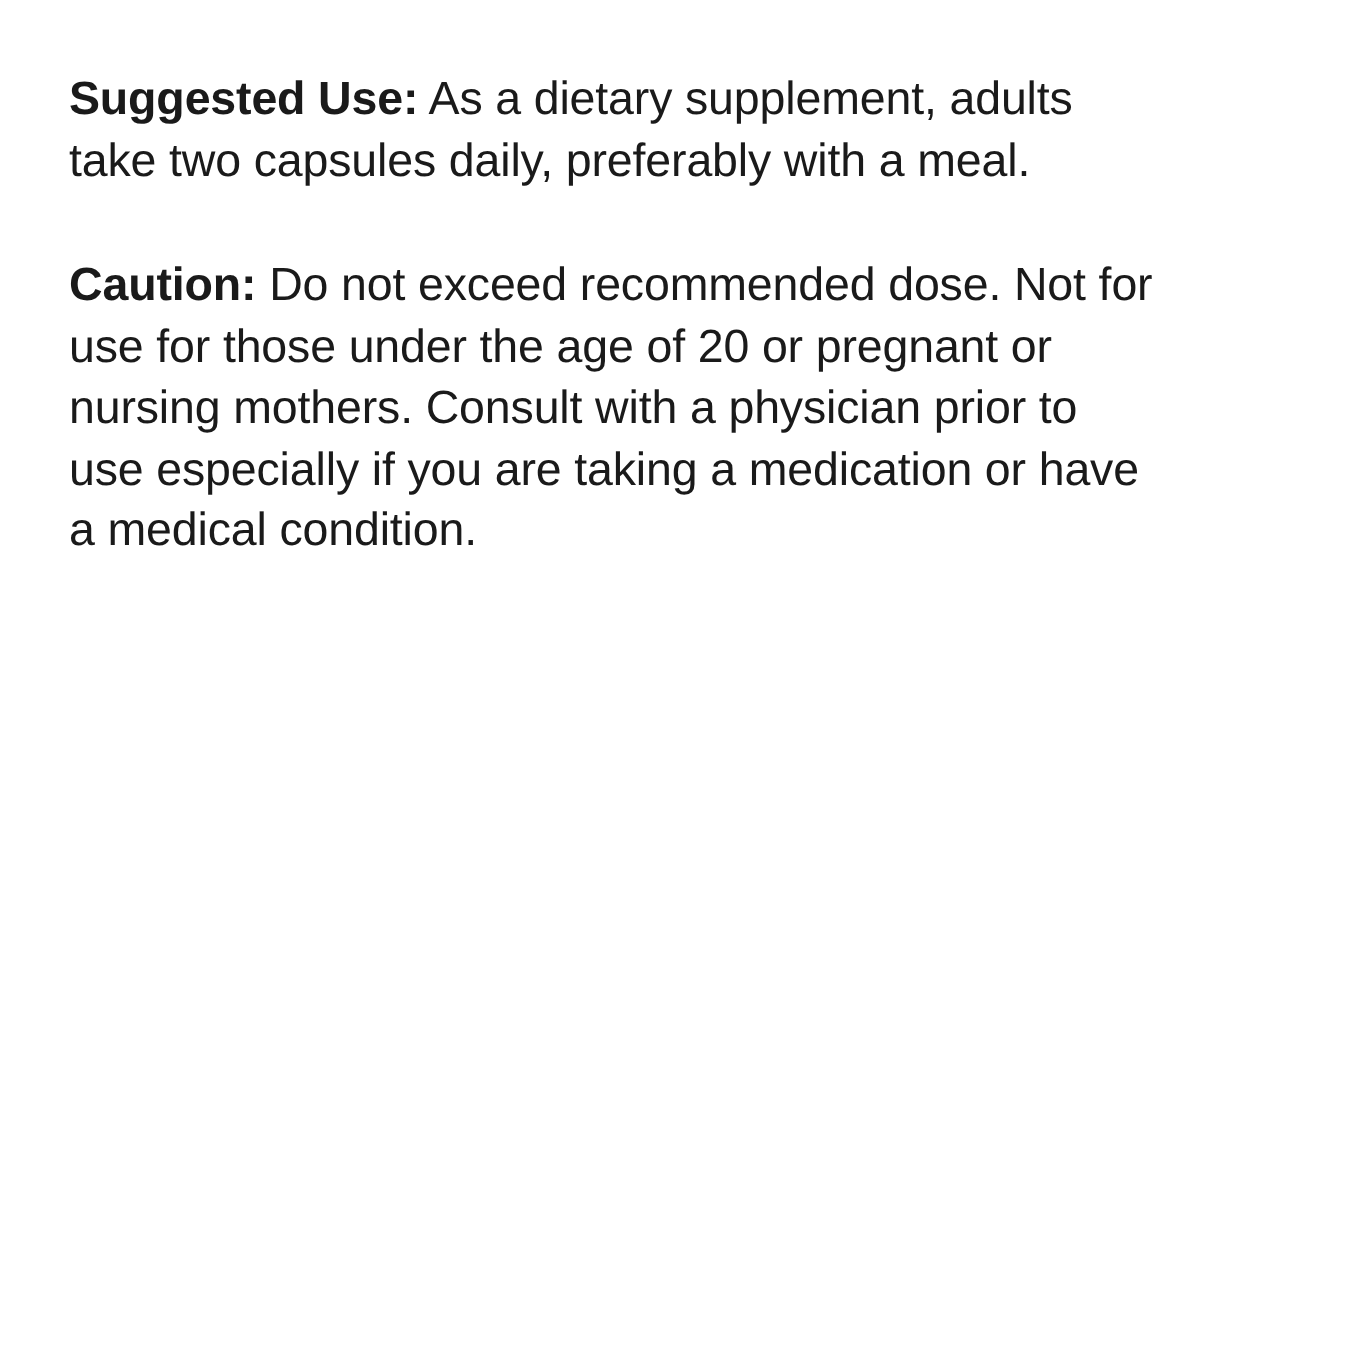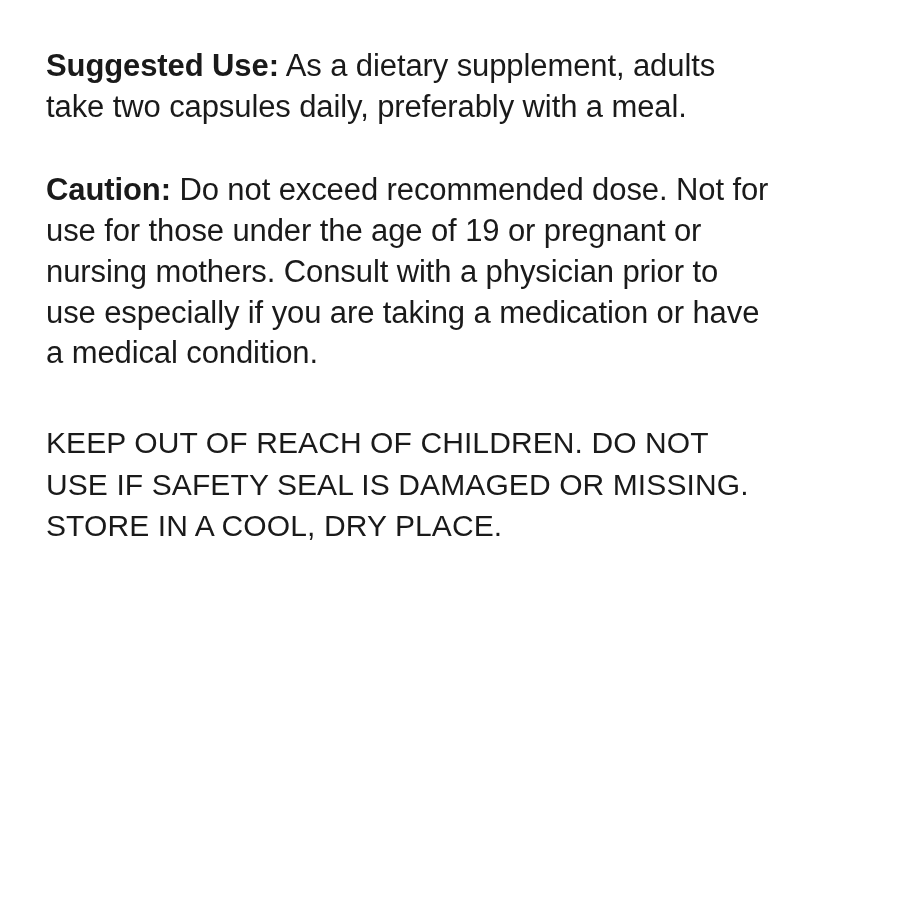--- a/index.html
+++ b/index.html
@@ -64,18 +64,17 @@
     line-height: 0;
   }
 </style>
 </head>
 <body>
 
 <div class="label">
 
   <p class="para para-use"><span class="lead">Suggested Use:</span><span> As a dietary supplement, adults take two capsules daily, preferably with a meal.</span></p>
 
-  <p class="para para-caution"><span class="lead">Caution:</span><span> Do not exceed recommended dose. Not for use for those under the age of 19 or pregnant or nursing mothers. Consult with a physician prior to use especially if you are taking a medication or have a medical condition.</span></p>
+  <p class="para para-caution"><span class="lead">Caution:</span><span> Do not exceed recommended dose. Not for use for those under the age of 20 or pregnant or nursing mothers. Consult with a physician prior to use especially if you are taking a medication or have a medical condition.</span></p>
 
-  <p class="para para-keepout">KEEP OUT OF REACH OF CHILDREN. DO NOT USE IF SAFETY SEAL IS DAMAGED OR MISSING. STORE IN A COOL, DRY PLACE.</p>
 
 
 </div>
 
 </body></html>

